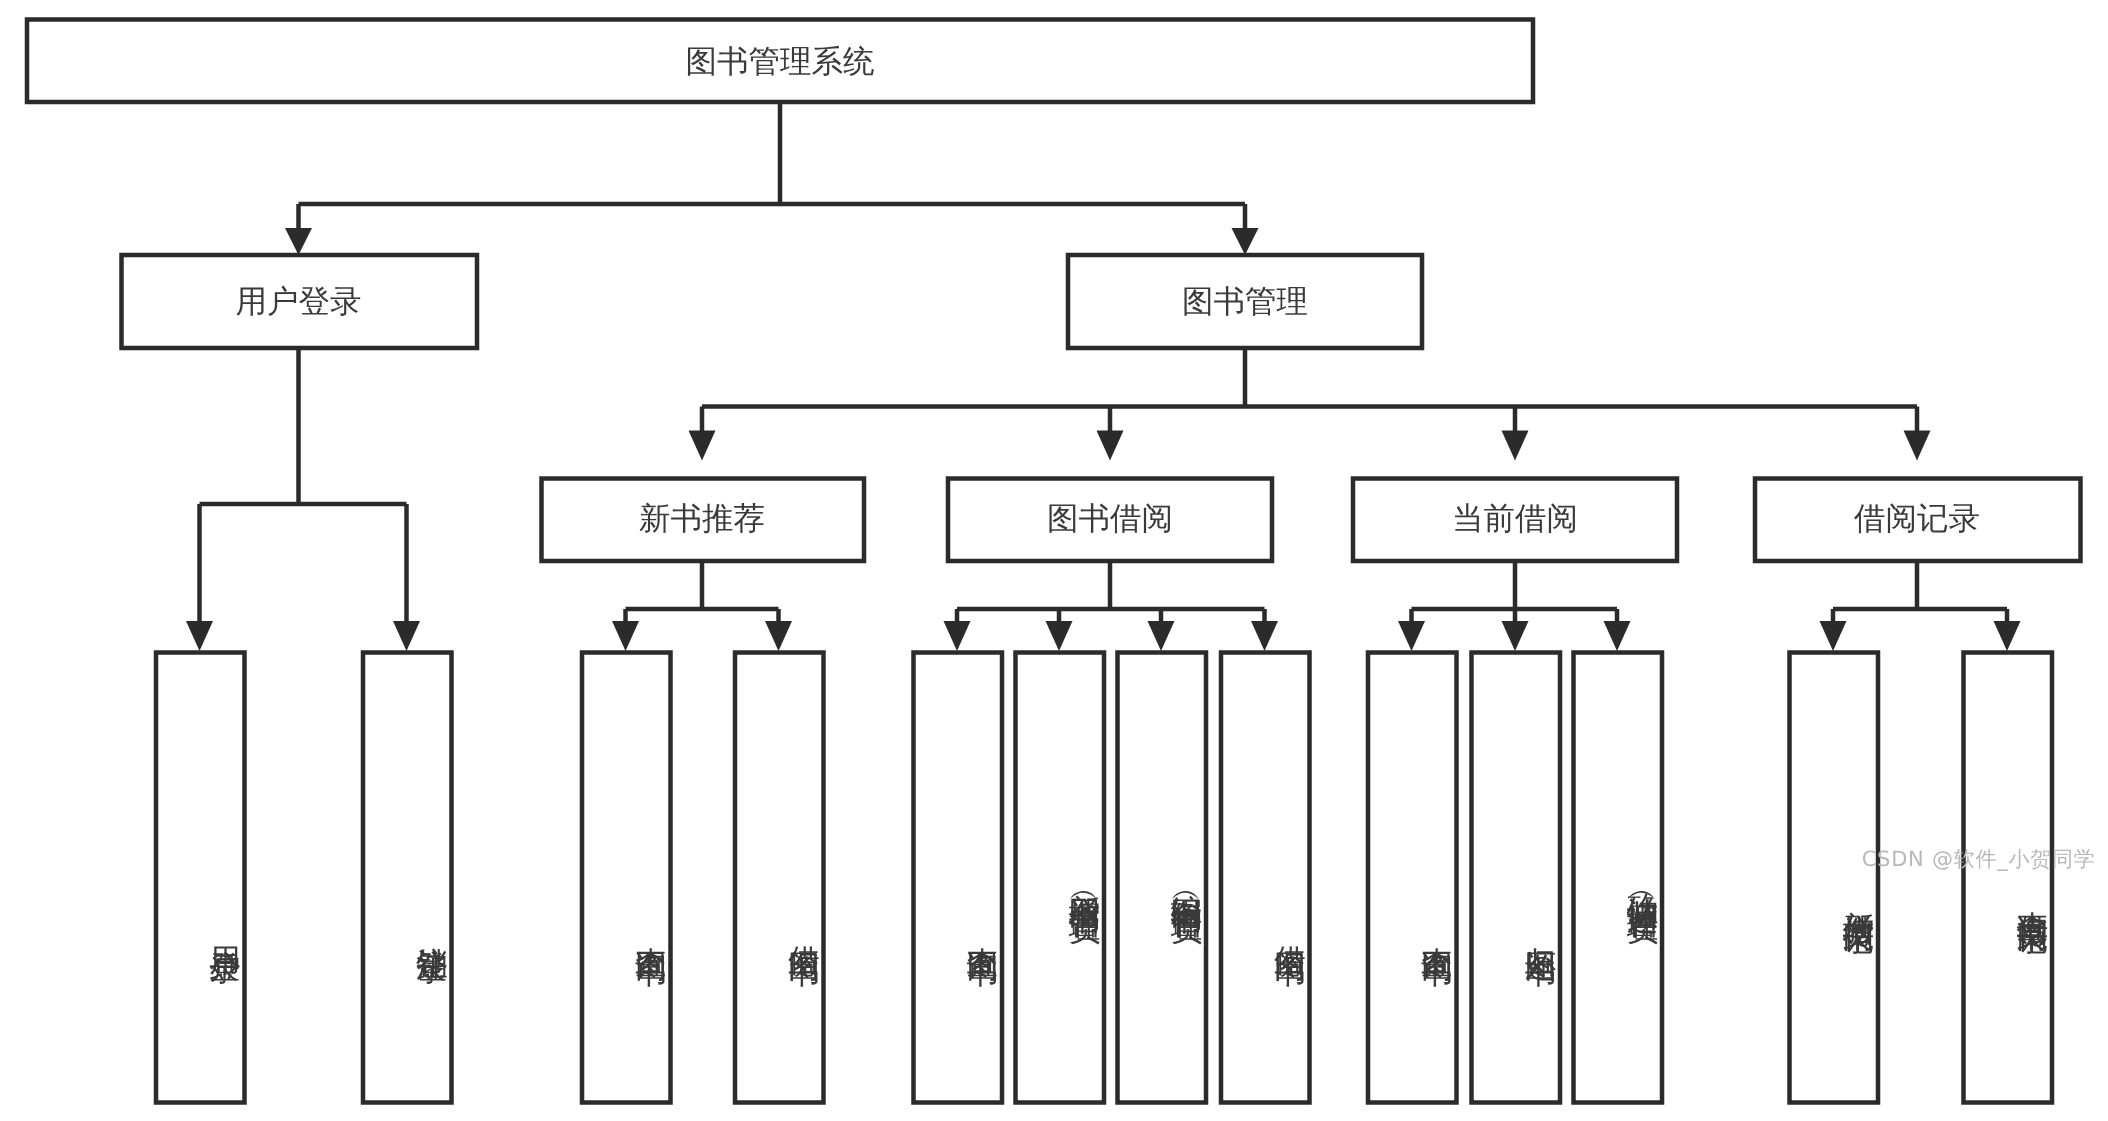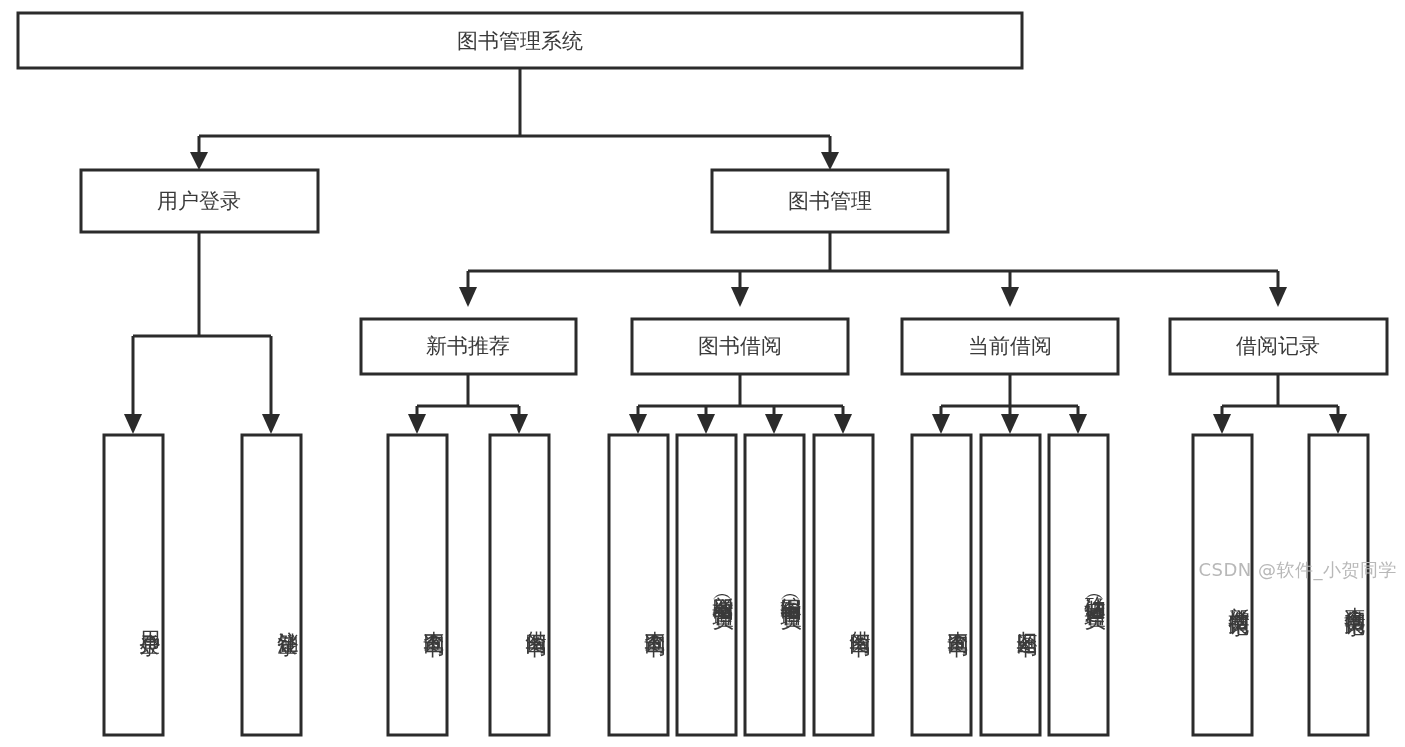--- a/index.html
+++ b/index.html
@@ -64,21 +64,21 @@
     pointer-events: none;
     display: flex;
     align-items: flex-start;
     justify-content: center;
   }
   .watermark {
     position: absolute;
     right: 8px;
     bottom: 4px;
     font-family: "DejaVu Sans", "Liberation Sans", sans-serif;
-    font-size: 18px;
+    font-size: 14px;
     color: #b8b8b8;
     letter-spacing: 0.5px;
     white-space: nowrap;
   }
 </style>
 </head>
 <body>
 
 <div id="diagram-root">
 

